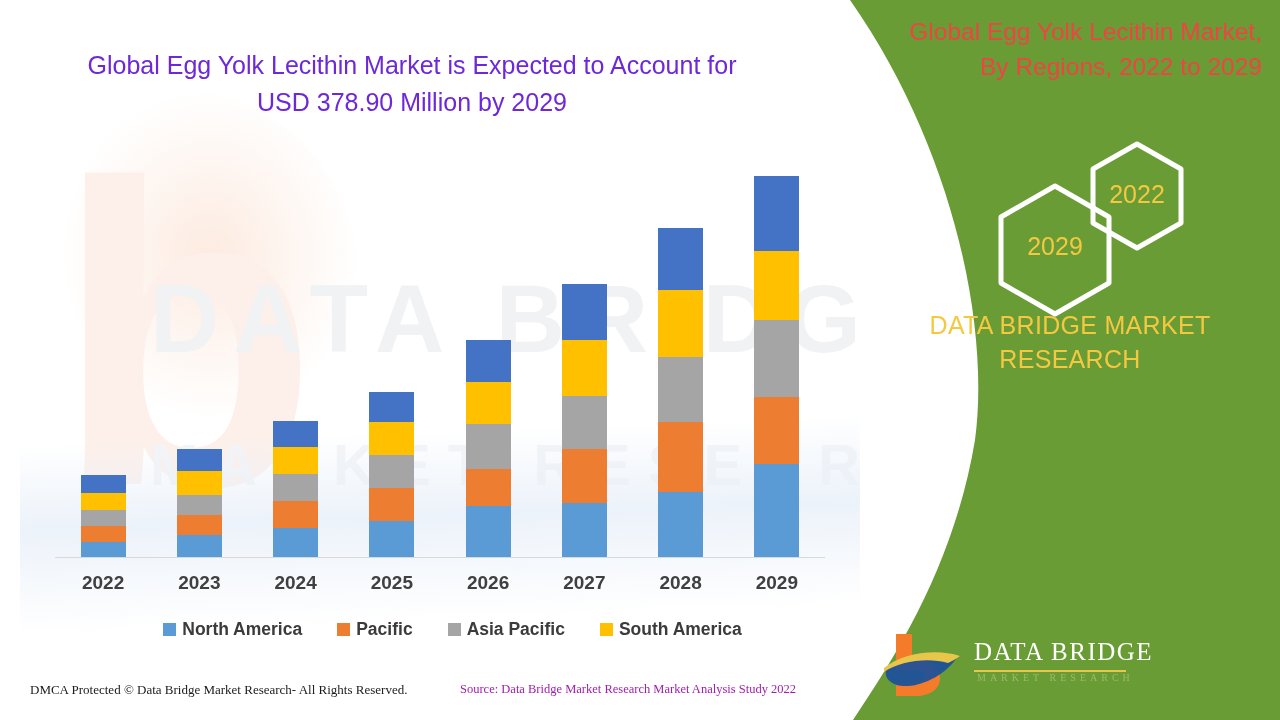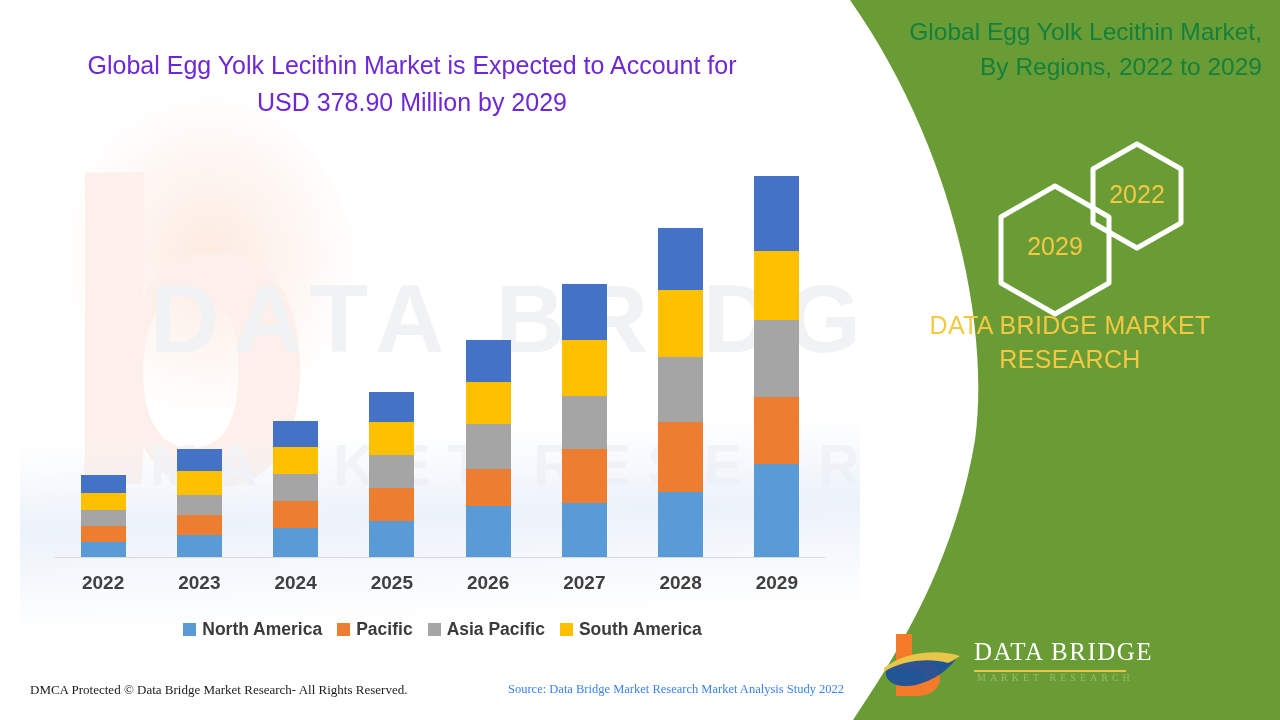--- a/index.html
+++ b/index.html
@@ -58,45 +58,45 @@
   .xlabel{
     position:absolute;top:0;width:70px;text-align:center;
     font-size:19px;font-weight:700;color:#404040;
   }
 
   
   .legend{
     position:absolute;left:55px;top:616px;width:775px;height:26px;
     display:flex;align-items:center;justify-content:center;gap:15px;
   }
-  .legend-item{display:flex;align-items:center;gap:6px;}
+  .legend-item{display:flex;align-items:center;gap:6px;margin-left:20px;}
   .legend-swatch{width:13px;height:13px;display:block;}
   .legend-label{font-size:17.5px;font-weight:700;color:#3b3b3b;white-space:nowrap;}
 
   
   .footer{position:absolute;left:0;top:682px;width:845px;height:30px;}
   .footer-left{
     position:absolute;left:30px;top:0;
     font-family:"Liberation Serif", serif;font-size:13px;color:#1b1b1b;white-space:nowrap;
   }
   .footer-right{
     position:absolute;left:460px;top:0;
-    font-family:"Liberation Serif", serif;font-size:12.5px;color:#3b82f6;white-space:nowrap;margin-left:48px;
+    font-family:"Liberation Serif", serif;font-size:12.5px;color:#a21caf;white-space:nowrap;
   }
 
   
   .green-panel{
     position:absolute;left:0;top:0;width:1280px;height:720px;
     pointer-events:none;
   }
   .green-panel svg{display:block;}
   .panel-content{position:absolute;left:860px;top:0;width:420px;height:720px;}
   .panel-title{
     position:absolute;left:20px;top:14px;width:382px;
-    text-align:right;color:#15803d;
+    text-align:right;color:#ef4444;
     font-size:24.5px;line-height:35px;font-weight:400;
   }
   .hexes{position:absolute;left:0;top:140px;width:420px;height:160px;}
   .hex{position:absolute;}
   .hex-label{
     position:absolute;width:100%;text-align:center;
     color:#f5c842;font-size:25px;font-weight:400;
   }
   .brand{
     position:absolute;left:40px;top:308px;width:340px;text-align:center;

